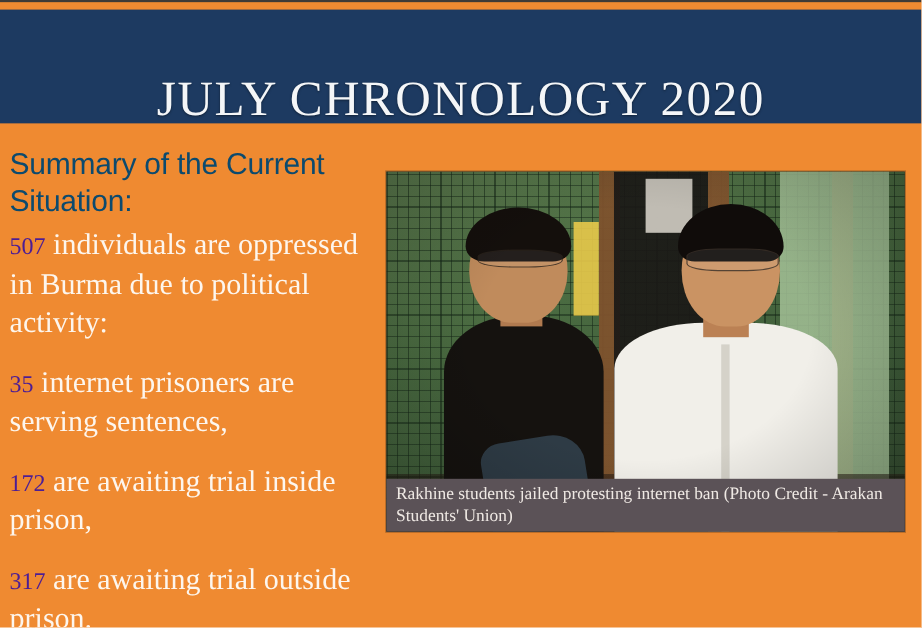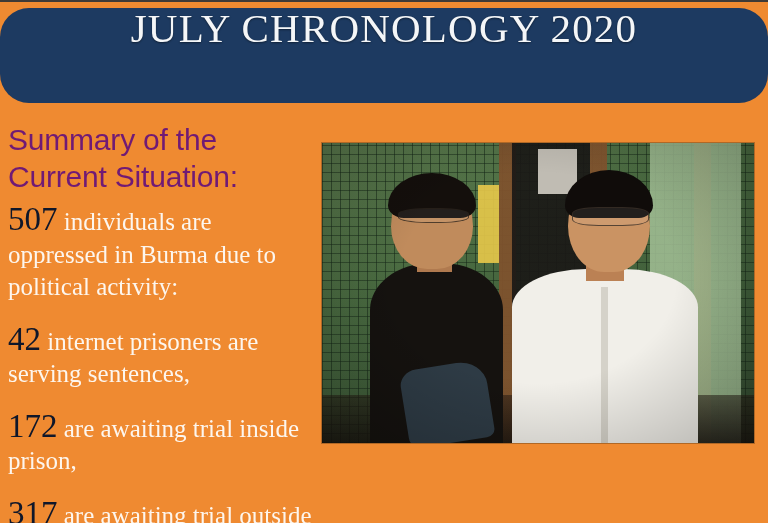--- a/index.html
+++ b/index.html
@@ -30,23 +30,22 @@
     left: 0; top: 2px;
     width: 768px; height: 6px;
     background: #ef8a31;
   }
   .title-band {
     position: absolute;
     left: 0; top: 8px;
     width: 768px; height: 95px;
     background: #1d3a61;
     display: flex;
-    align-items: flex-start;
+    align-items: flex-end;
     justify-content: center;
-    border-radius: 29px;
   }
   .title-text {
     color: #f4f6f8;
     font-family: "Liberation Serif", serif;
     font-size: 41px;
     letter-spacing: 1.2px;
     line-height: 1;
     white-space: nowrap;
     text-shadow: 0 1px 2px rgba(0,0,0,0.45);
   }
@@ -60,39 +59,39 @@
   }
 
   
   .left-col {
     position: absolute;
     left: 8px;
     top: 122px;
     width: 308px;
   }
   .summary-head {
-    color: #701a75;
+    color: #0c4a6e;
     font-family: "Liberation Sans", sans-serif;
-    font-size: 30px;
+    font-size: 25px;
     line-height: 1.22;
     font-weight: 400;
     margin: 0 0 6px 0;
     letter-spacing: -0.2px;
   }
   .stat-block {
     margin: 0 0 6px 0;
     line-height: 1.26;
   }
   .stat-block.gap {
     margin-top: 17px;
   }
   .stat-num {
-    color: #0f172a;
-    font-family: "Liberation Serif", serif;
-    font-size: 33px;
+    color: #4c1d95;
+    font-family: "Liberation Serif", serif;
+    font-size: 20px;
     line-height: 1.1;
     vertical-align: baseline;
   }
   .stat-txt {
     color: #fdf6ee;
     font-family: "Liberation Serif", serif;
     font-size: 25px;
     line-height: 1.3;
     vertical-align: baseline;
   }
@@ -300,21 +299,21 @@
 
   <div class="left-col">
 
     <div class="summary-head">Summary of the Current Situation:</div>
 
     <p class="stat-block">
       <span class="stat-num">507</span><span class="stat-txt"> individuals are oppressed in Burma due to political activity:</span>
     </p>
 
     <p class="stat-block gap">
-      <span class="stat-num">42</span><span class="stat-txt"> internet prisoners  are serving sentences,</span>
+      <span class="stat-num">35</span><span class="stat-txt"> internet prisoners  are serving sentences,</span>
     </p>
 
     <p class="stat-block gap">
       <span class="stat-num">172</span><span class="stat-txt"> are awaiting trial inside prison,</span>
     </p>
 
     <p class="stat-block gap">
       <span class="stat-num">317</span><span class="stat-txt"> are awaiting trial outside prison.</span>
     </p>
 
@@ -336,14 +335,17 @@
     <div class="p2-body"></div>
     <div class="p2-placket"></div>
     <div class="p2-neck"></div>
     <div class="p2-head"></div>
     <div class="p2-hair"></div>
     <div class="p2-glasses"></div>
 
     <div class="photo-vignette"></div>
   </div>
 
+  <div class="caption-box">
+    <p class="caption-text">Rakhine students jailed protesting internet ban (Photo Credit - Arakan Students' Union)</p>
+  </div>
 
 </div>
 
 </body></html>

